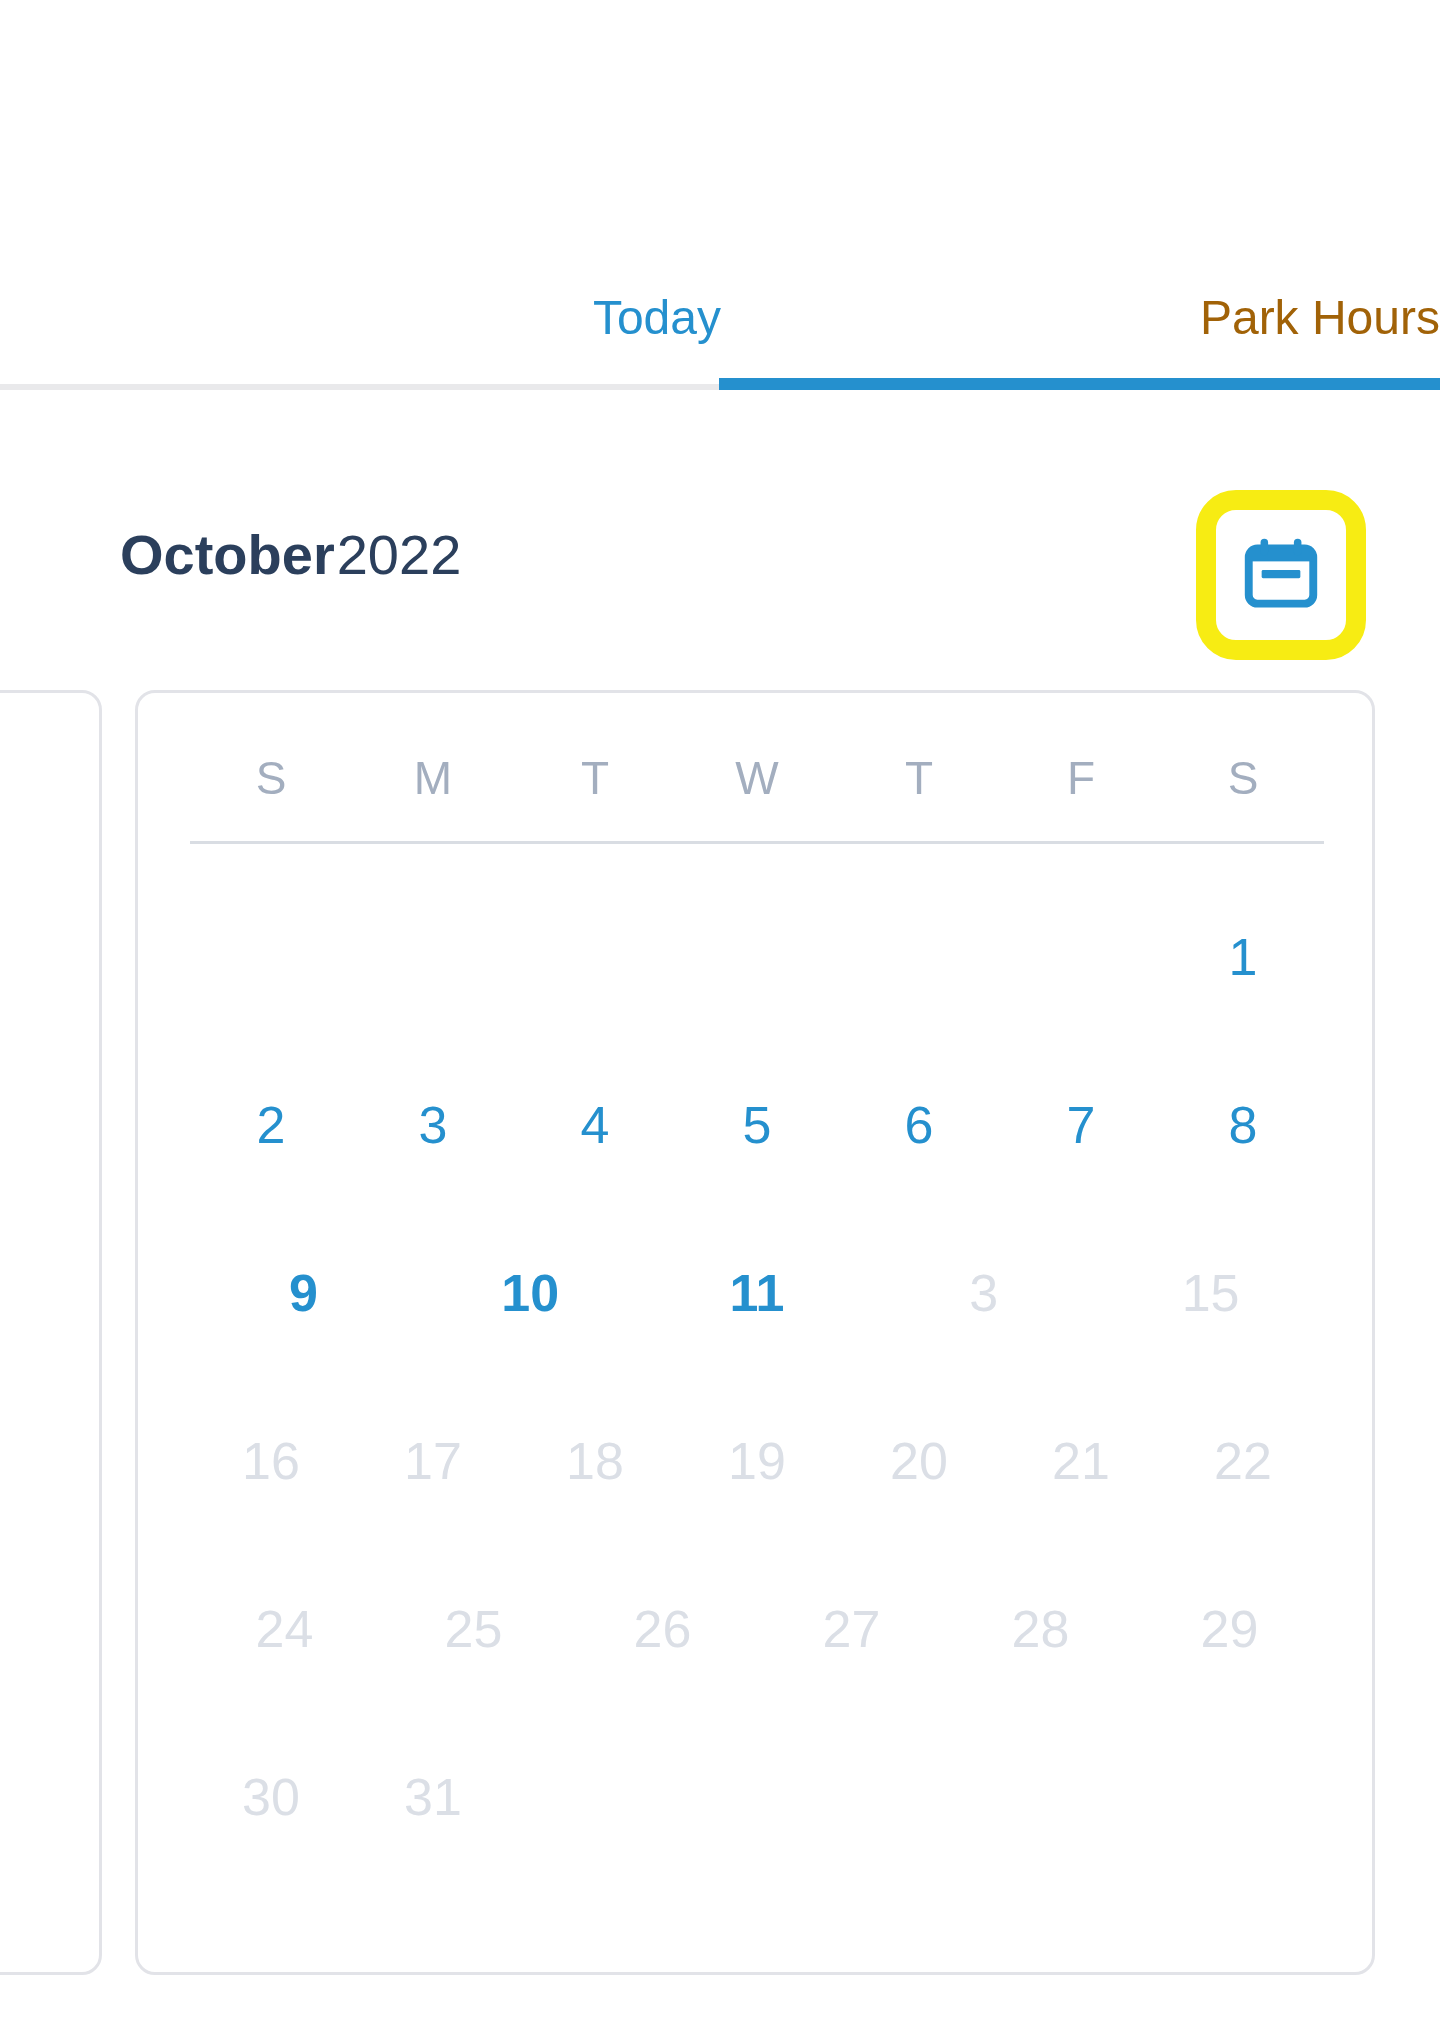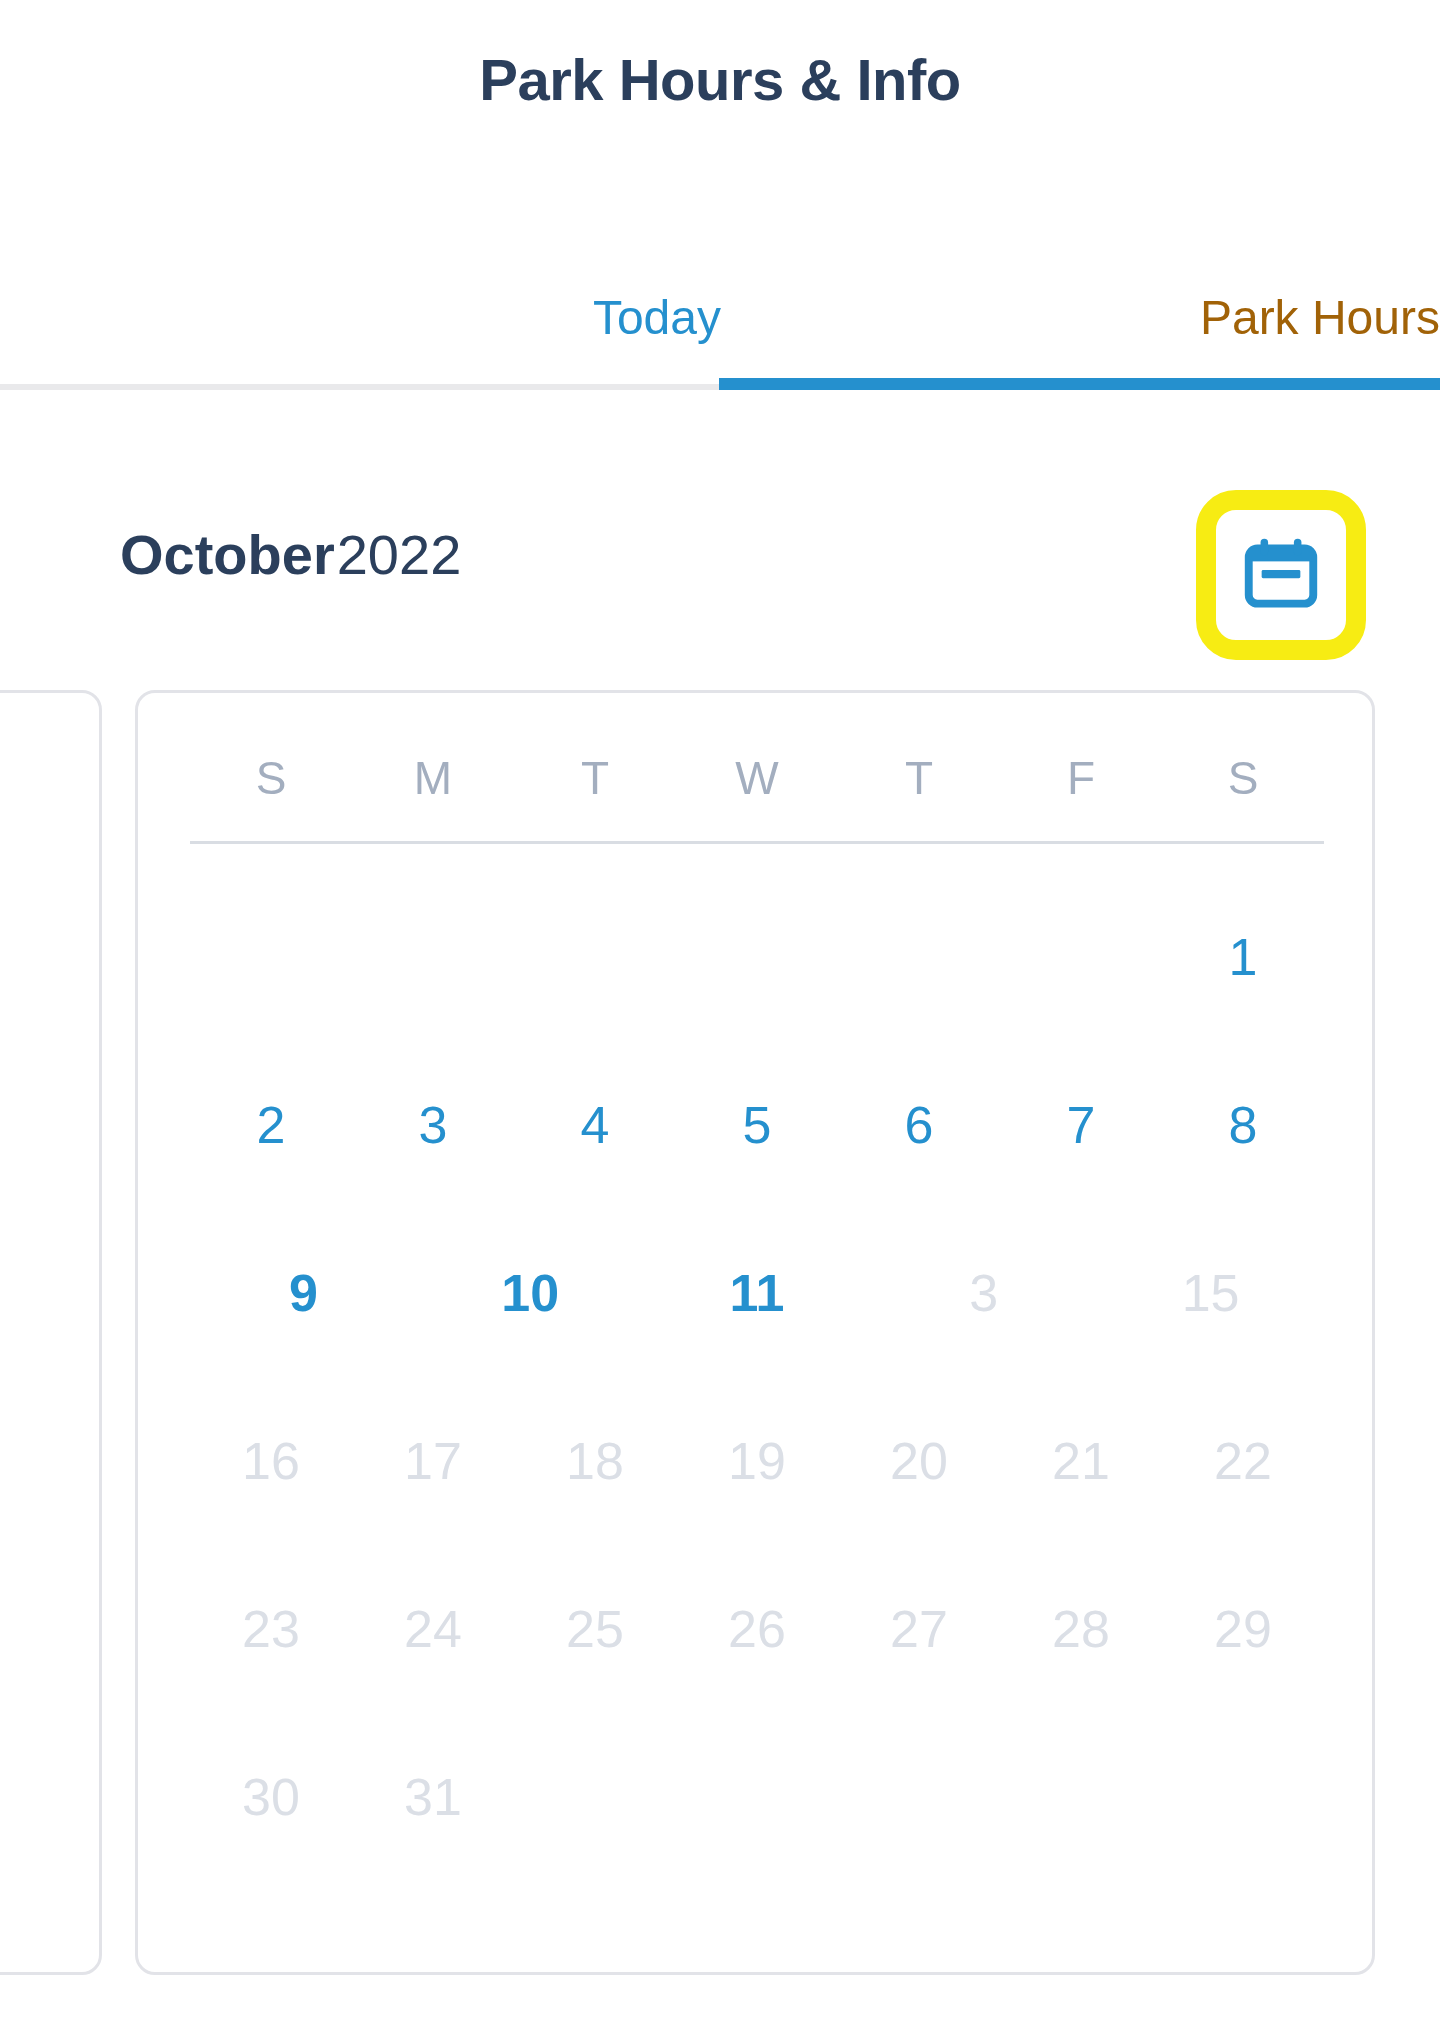--- a/index.html
+++ b/index.html
@@ -199,21 +199,20 @@
   .day-cell.empty { color: transparent; }
   .day-cell.enabled { color: #2590ce; cursor: pointer; }
   .day-cell.enabled.strong { font-weight: 600; }
   .day-cell.disabled { color: #dbdfe6; cursor: default; }
 </style>
 </head>
 <body>
 
 <div id="app">
 
-  <div class="page-title">Park Hours &amp; Info</div>
 
   <div class="tabbar">
     <div class="tabbar-divider"></div>
 
     <button class="tab tab-today">Today</button>
 
     <button class="tab tab-parkhours">Park Hours</button>
 
     <div class="tab-underline"></div>
   </div>
@@ -283,21 +282,20 @@
           <div class="day-row">
             <button class="day-cell disabled" disabled="">16</button>
             <button class="day-cell disabled" disabled="">17</button>
             <button class="day-cell disabled" disabled="">18</button>
             <button class="day-cell disabled" disabled="">19</button>
             <button class="day-cell disabled" disabled="">20</button>
             <button class="day-cell disabled" disabled="">21</button>
             <button class="day-cell disabled" disabled="">22</button>
           </div>
           <div class="day-row">
-            <button class="day-cell disabled" disabled="">23</button>
             <button class="day-cell disabled" disabled="">24</button>
             <button class="day-cell disabled" disabled="">25</button>
             <button class="day-cell disabled" disabled="">26</button>
             <button class="day-cell disabled" disabled="">27</button>
             <button class="day-cell disabled" disabled="">28</button>
             <button class="day-cell disabled" disabled="">29</button>
           </div>
           <div class="day-row">
             <button class="day-cell disabled" disabled="">30</button>
             <button class="day-cell disabled" disabled="">31</button>

